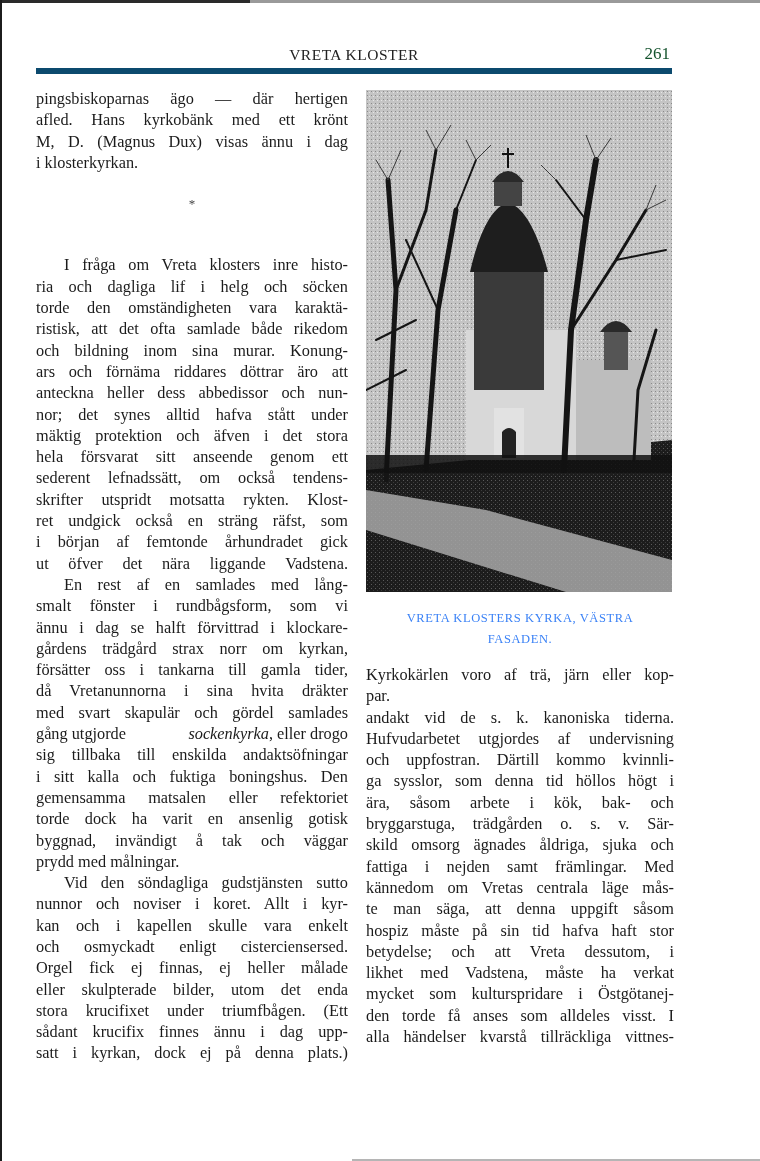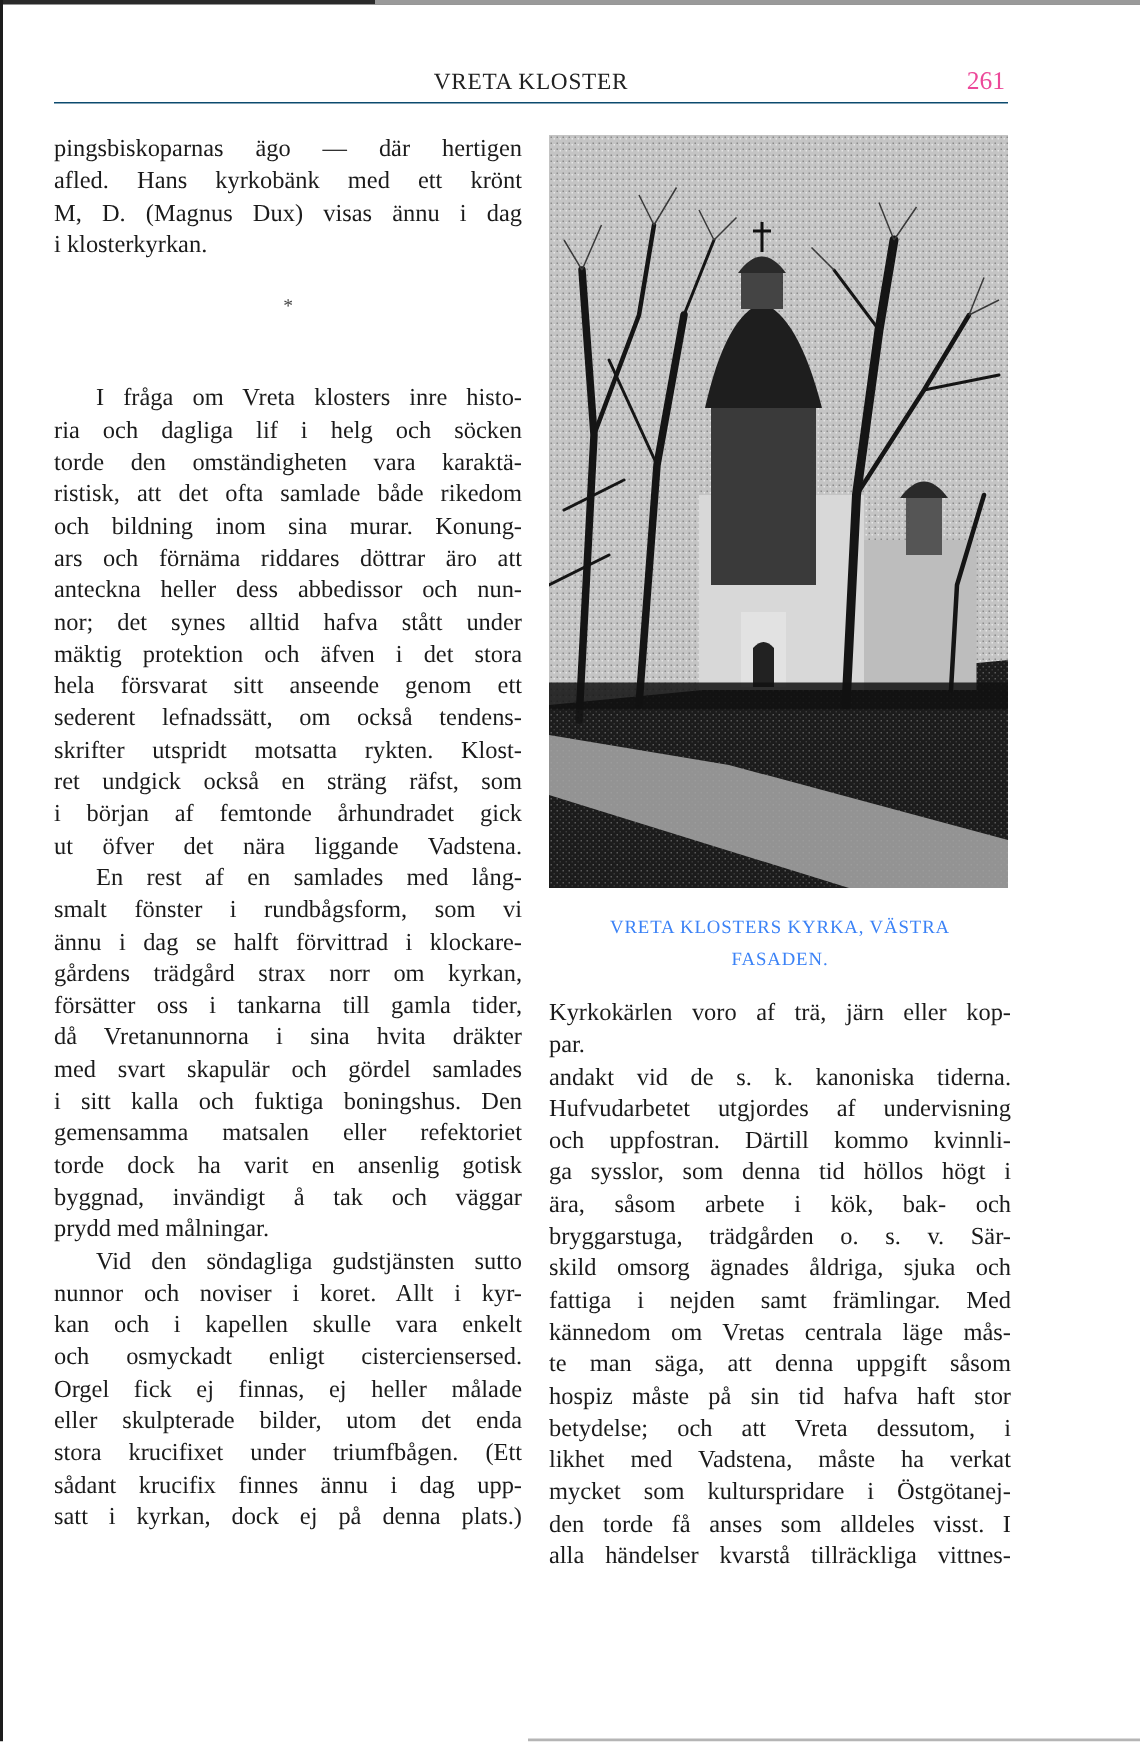--- a/index.html
+++ b/index.html
@@ -8,28 +8,28 @@
     background: #ffffff; color: #1a1a1a;
     font-family: "Liberation Serif", "DejaVu Serif", serif;
   }
   .scan-top { position: absolute; left: 0; top: 0; width: 760px; height: 3px; background: #2a2a2a; }
   .scan-top-light { position: absolute; left: 250px; top: 0; width: 510px; height: 3px; background: #9a9a9a; }
   .scan-left { position: absolute; left: 0; top: 0; width: 2px; height: 1161px; background: #1c1c1c; }
   .scan-bottom { position: absolute; left: 352px; top: 1159px; width: 408px; height: 2px; background: #b5b5b5; }
 
   .running-head {
     position: absolute; left: 36px; top: 44px; width: 636px; height: 24px;
-    border-bottom: 1px solid #0c4a6e;
+    border-bottom: 6px solid #0c4a6e;
   }
   .running-title {
     position: absolute; left: 0; right: 0; top: 2px; text-align: center;
     font-size: 15.5px; letter-spacing: 0.5px; color: #222;
   }
   .page-number {
-    position: absolute; right: 2px; top: 0px; font-size: 17px; color: #ec4899;
+    position: absolute; right: 2px; top: 0px; font-size: 17px; color: #14532d;
   }
 
   .col {
     position: absolute; font-size: 16.3px; line-height: 21.3px; color: #1b1b1b;
   }
   .col-left { left: 36px; top: 88px; width: 312px; }
   .col-right { left: 366px; top: 664px; width: 308px; }
   .line { display: block; white-space: nowrap; text-align: justify; text-align-last: justify; height: 21.3px; }
   .line.last { text-align-last: left; }
   .line.indent { padding-left: 28px; }
@@ -88,20 +88,25 @@
   </div>
 
   <div>
     <span class="line indent">En rest af en samlades med lång-</span>
     <span class="line">smalt fönster i rundbågsform, som vi</span>
     <span class="line">ännu i dag se halft förvittrad i klockare-</span>
     <span class="line">gårdens trädgård strax norr om kyrkan,</span>
     <span class="line">försätter oss i tankarna till gamla tider,</span>
     <span class="line">då Vretanunnorna i sina hvita dräkter</span>
     <span class="line">med svart skapulär och gördel samlades</span>
+    <span class="line" style="text-align-last: justify; display:flex; justify-content: space-between;">
+      <span>gång utgjorde</span>
+      <span><em>sockenkyrka</em><span>, eller drogo</span></span>
+    </span>
+    <span class="line">sig tillbaka till enskilda andaktsöfningar</span>
     <span class="line">i sitt kalla och fuktiga boningshus. Den</span>
     <span class="line">gemensamma matsalen eller refektoriet</span>
     <span class="line">torde dock ha varit en ansenlig gotisk</span>
     <span class="line">byggnad, invändigt å tak och väggar</span>
     <span class="line last">prydd med målningar.</span>
   </div>
 
   <div>
     <span class="line indent">Vid den söndagliga gudstjänsten sutto</span>
     <span class="line">nunnor och noviser i koret. Allt i kyr-</span>

